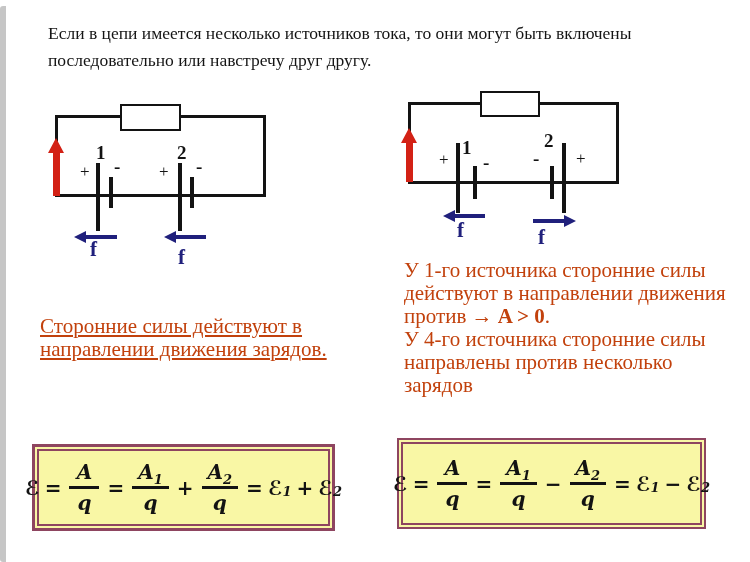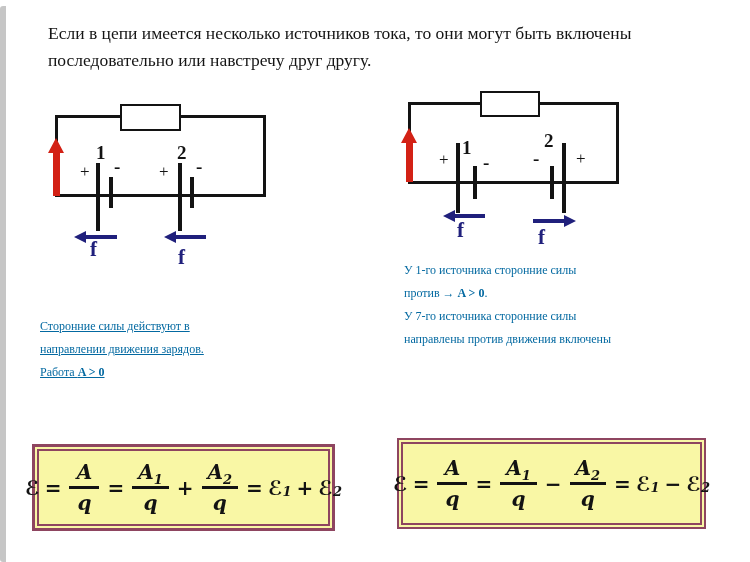--- a/index.html
+++ b/index.html
@@ -21,21 +21,21 @@
   .sign-lbl{position:absolute;font-size:17px;color:#131313;}
   .minus-lbl{position:absolute;font-size:19px;font-weight:bold;color:#131313;}
   .blue-shaft{position:absolute;height:4px;background:#20207c;}
   .blue-head-l{position:absolute;width:0;height:0;border-top:6px solid transparent;
                border-bottom:6px solid transparent;border-right:12px solid #20207c;}
   .blue-head-r{position:absolute;width:0;height:0;border-top:6px solid transparent;
                border-bottom:6px solid transparent;border-left:12px solid #20207c;}
   .f-lbl{position:absolute;font-size:21px;font-weight:bold;color:#20207c;}
 
   
-  .note{position:absolute;font-size:12px;line-height:23px;color:#0369a1;}
+  .note{position:absolute;font-size:21px;line-height:23px;color:#c2410c;}
   .note b{font-weight:bold;}
 
   
   .work{position:absolute;font-size:18px;font-weight:bold;color:#c92472;letter-spacing:.5px;}
   .work sub{font-size:12px;line-height:0;}
 
   
   .emf-box-outer{position:absolute;background:#f9f7a5;border:3px solid #8e4560;box-sizing:border-box;}
   .emf-box-outer.thin{border-width:2px;}
   .emf-box-inner{position:absolute;left:2px;top:2px;right:2px;bottom:2px;
@@ -119,29 +119,29 @@
     <div class="blue-shaft" style="left:454px;top:214px;width:31px;"></div>
     <div class="f-lbl" style="left:457px;top:218px;">f</div>
     <div class="blue-shaft" style="left:533px;top:219px;width:32px;"></div>
     <div class="blue-head-r" style="left:564px;top:215px;"></div>
     <div class="f-lbl" style="left:538px;top:225px;">f</div>
   </div>
 
   <div class="note" style="left:40px;top:315px;width:315px;text-decoration:underline;">
     <div>Сторонние силы действуют в</div>
     <div>направлении движения зарядов.</div>
-    <div><span>Работа </span><b>A &gt; 0</b></div>
   </div>
 
 
   <div class="note" style="left:404px;top:259px;width:335px;">
     <div>У 1-го источника сторонние силы</div>
+    <div>действуют в направлении движения</div>
     <div><span>против </span><b>→ A &gt; 0</b><span>.</span></div>
-    <div>У 7-го источника сторонние силы</div>
-    <div>направлены против движения включены</div>
+    <div>У 4-го источника сторонние силы</div>
+    <div>направлены против несколько зарядов</div>
   </div>
 
 
   <div class="emf-box-outer" style="left:32px;top:444px;width:303px;height:87px;">
     <div class="emf-box-inner">
       <div class="emf-formula">
         <span class="emf-sym">ℰ</span>
         <span class="op">=</span>
         <span class="frac">
           <span class="num">A</span>

